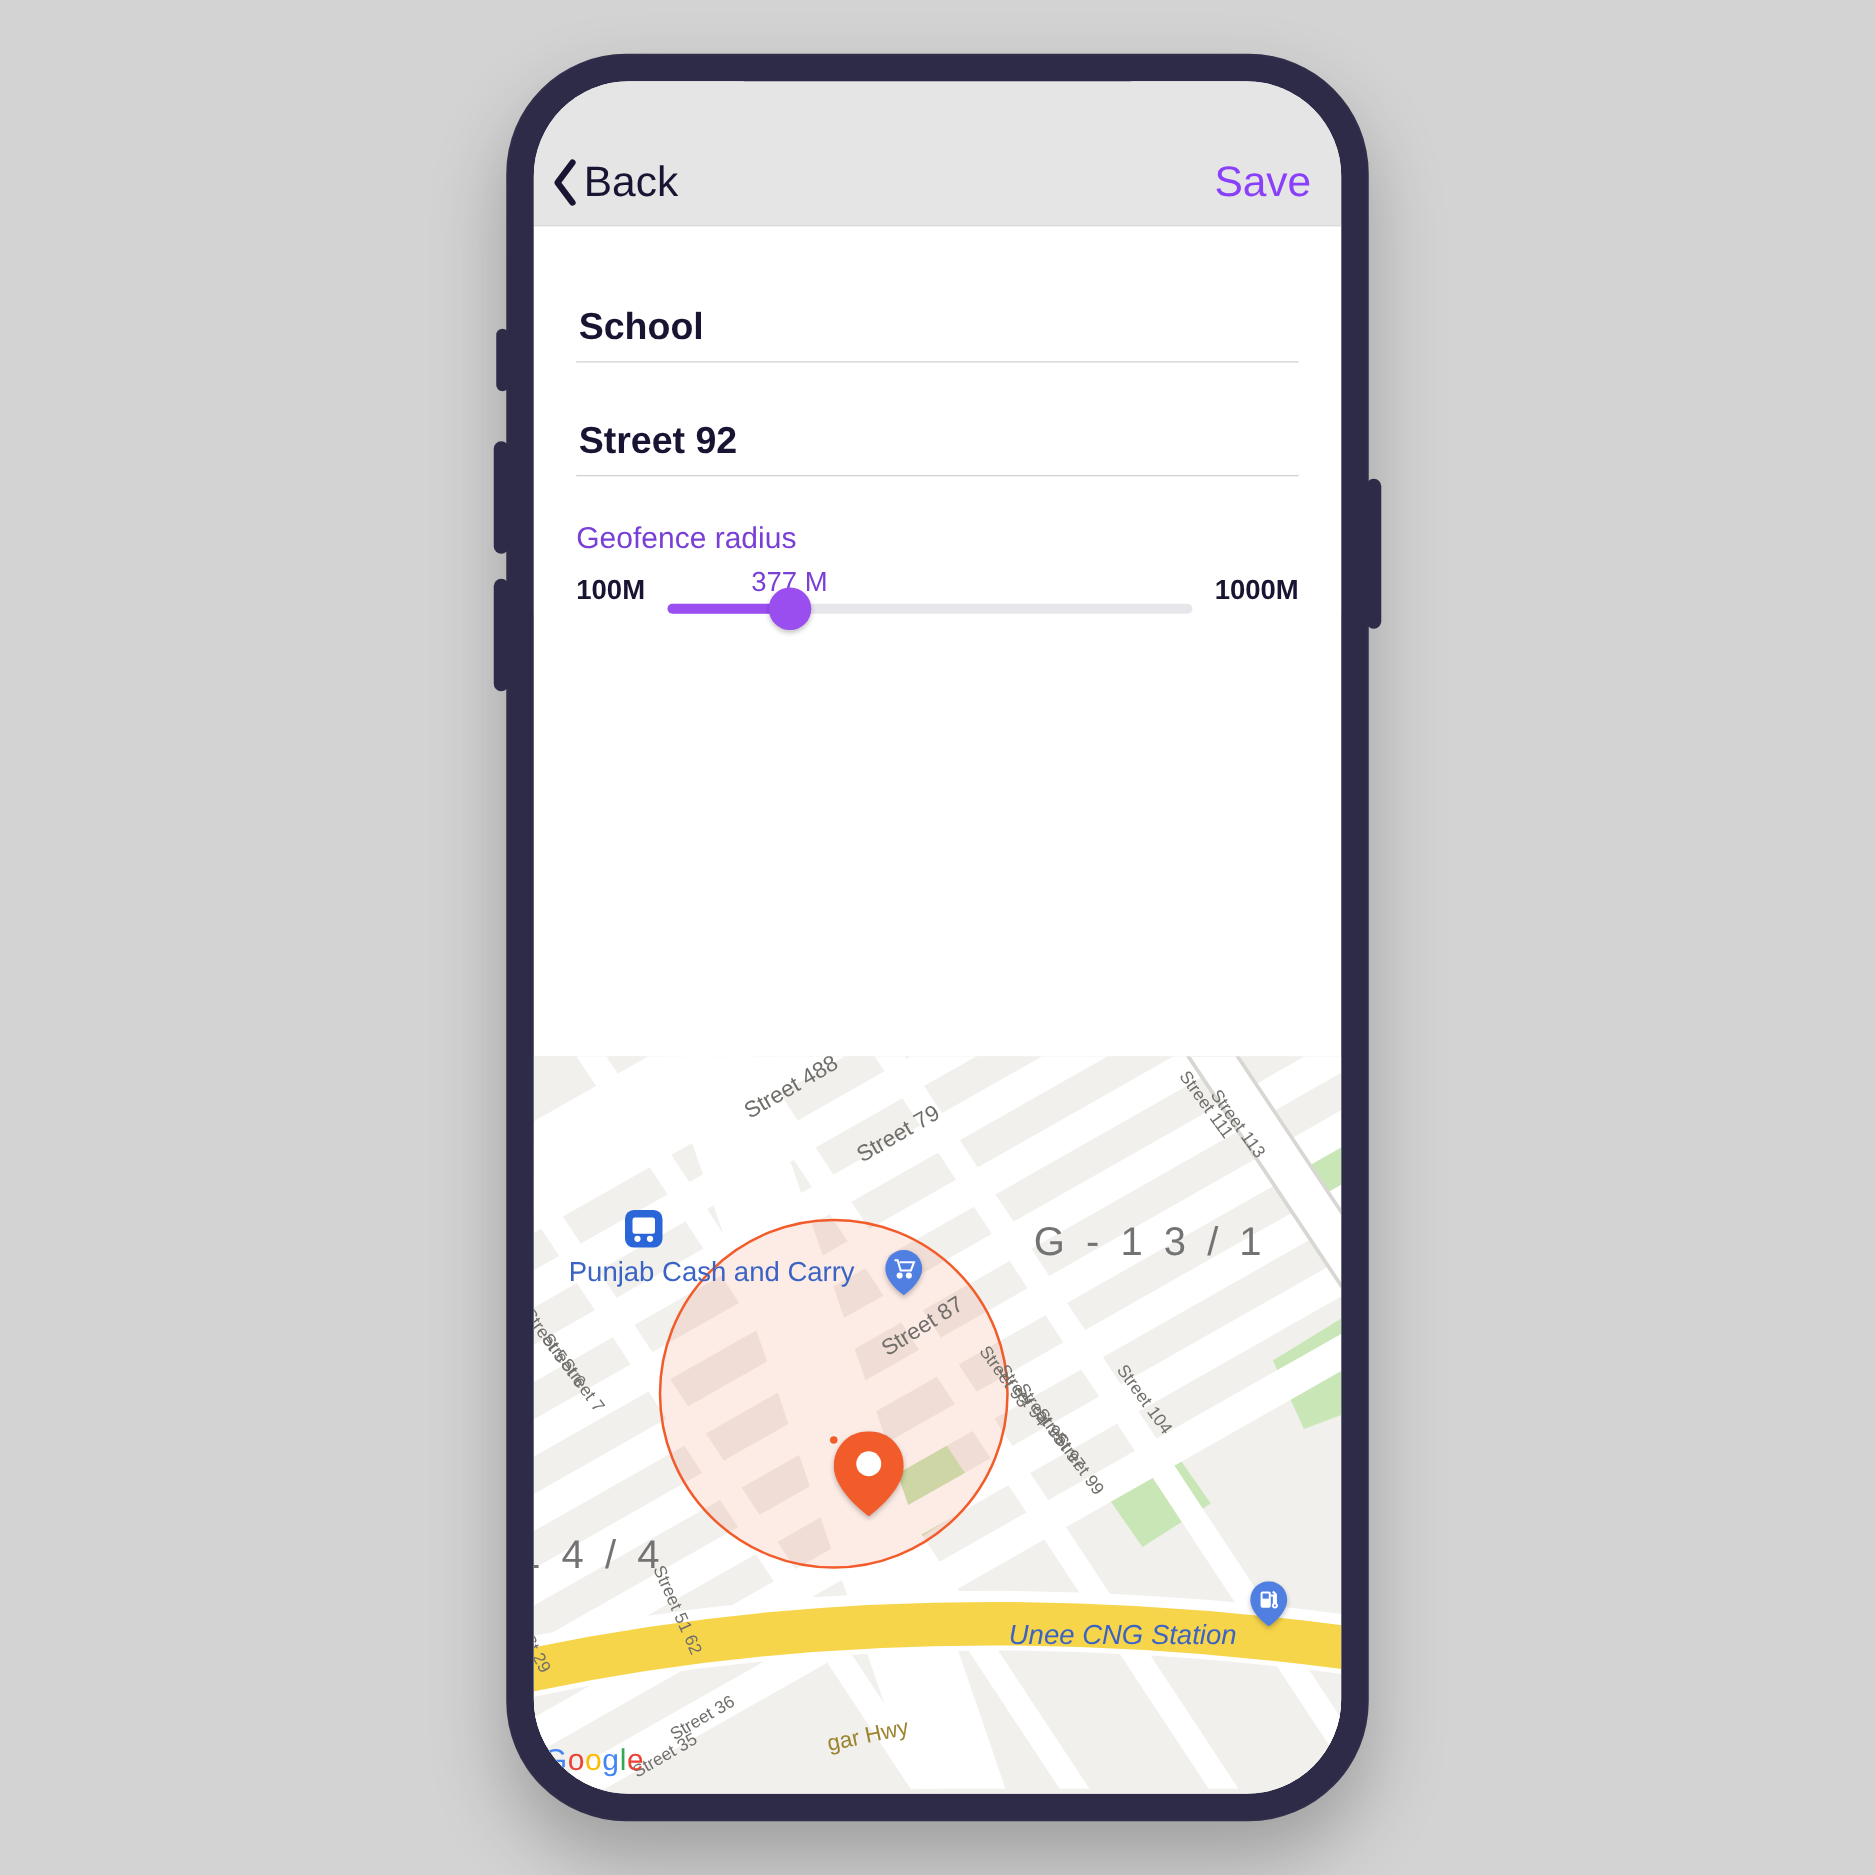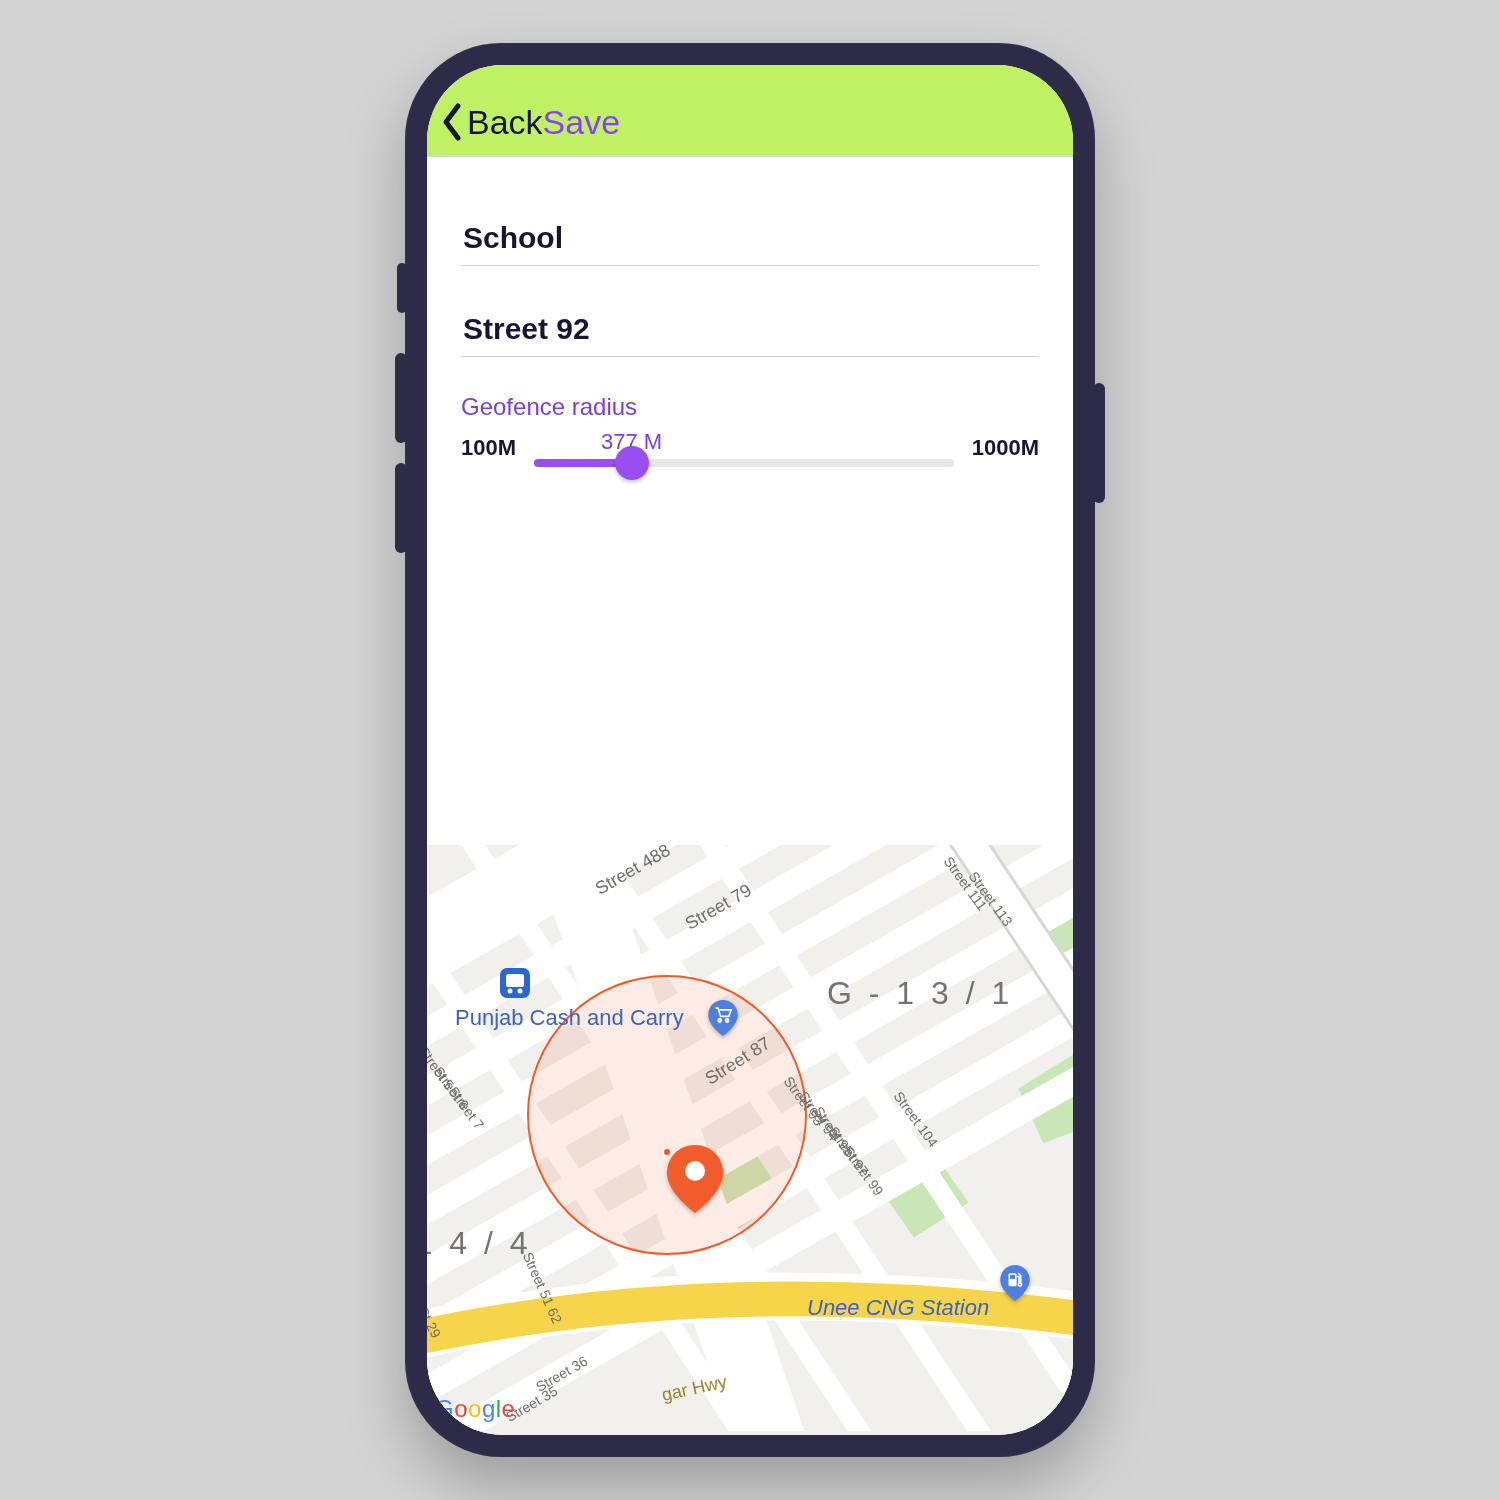--- a/index.html
+++ b/index.html
@@ -49,25 +49,26 @@
     border-bottom-left-radius: 26px;
     border-bottom-right-radius: 26px;
     display: flex; align-items: center; justify-content: center; gap: 40px;
   }
   .speaker { width: 90px; height: 8px; background:#55536d; border-radius: 4px; }
   .camera  { width: 14px; height:14px; background:#55536d; border-radius: 50%; position:absolute; right:90px; }
 
   
   .navbar {
     position: relative;
-    height: 92px;
-    background: #bef264;
+    height: 116px;
+    background: #e5e5e5;
     border-bottom: 1px solid #d9d9dd;
     display: flex;
     align-items: flex-end;
+    justify-content: space-between;
     padding: 0 24px 14px 12px;
   }
   .back-btn {
     display: flex; align-items: center; gap: 2px;
     color: #1a1433;
     font-size: 34px;
     font-weight: 500;
     cursor: pointer;
   }
   .chevron { width: 26px; height: 40px; }

